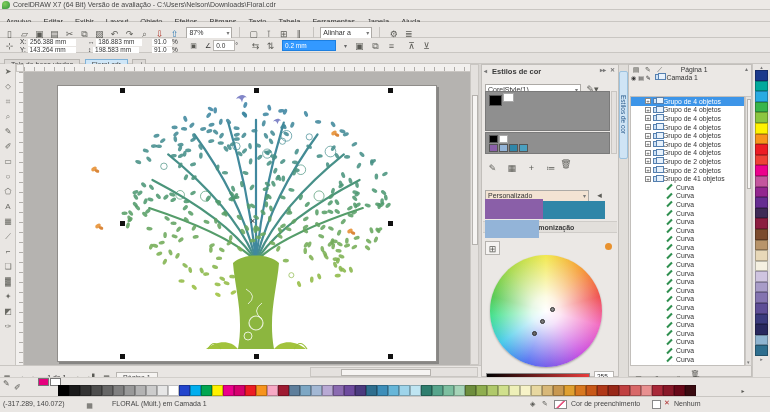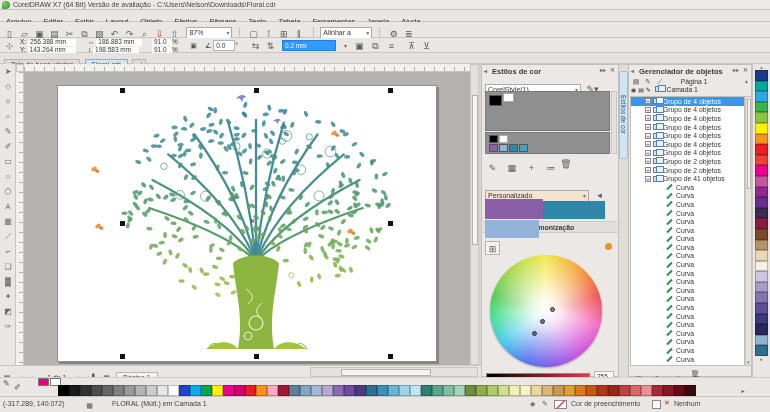--- a/index.html
+++ b/index.html
@@ -554,25 +554,20 @@
   <span class="ico abs" style="left:78px;top:340px;">▤</span>
   <span class="ico abs" style="left:94px;top:340px;">≡</span>
   <span class="ico abs" style="left:110px;top:340px;">▥</span>
 </div>
 
 <div class="abs" style="left:619px;top:64px;width:9px;height:313px;background:#e0ddd9;border-top:1px solid #c9c6c2;">
   <div class="vtab" style="position:absolute;left:0;top:6px;width:9px;height:88px;">Estilos de cor</div>
 </div>
 
 <div class="abs docker" style="left:628px;top:64px;width:124px;height:313px;">
-  <div class="docker-head">
-    <span>Gerenciador de objetos</span>
-    <span class="abs" style="right:12px;top:1px;font-size:6px;color:#777;">▸▸</span>
-    <span class="abs" style="right:3px;top:1px;font-size:6px;color:#777;">✕</span>
-  </div>
   <div style="font-size:6.8px;color:#333;padding:0 2px;white-space:nowrap;">
     <span class="ico" style="width:10px;height:9px;line-height:9px;font-size:7px;">▤</span>
     <span class="ico" style="width:10px;height:9px;line-height:9px;font-size:7px;">✎</span>
     <span class="ico" style="width:10px;height:9px;line-height:9px;font-size:7px;">⟋</span>
     <span style="margin-left:14px;">Página 1</span>
     <span class="abs" style="right:3px;font-size:6px;color:#777;">▴</span>
   </div>
   <div style="font-size:6.8px;color:#333;padding:0 2px;white-space:nowrap;">
     <span style="font-size:6px;">◉</span>
     <span style="font-size:6px;">▤</span>

